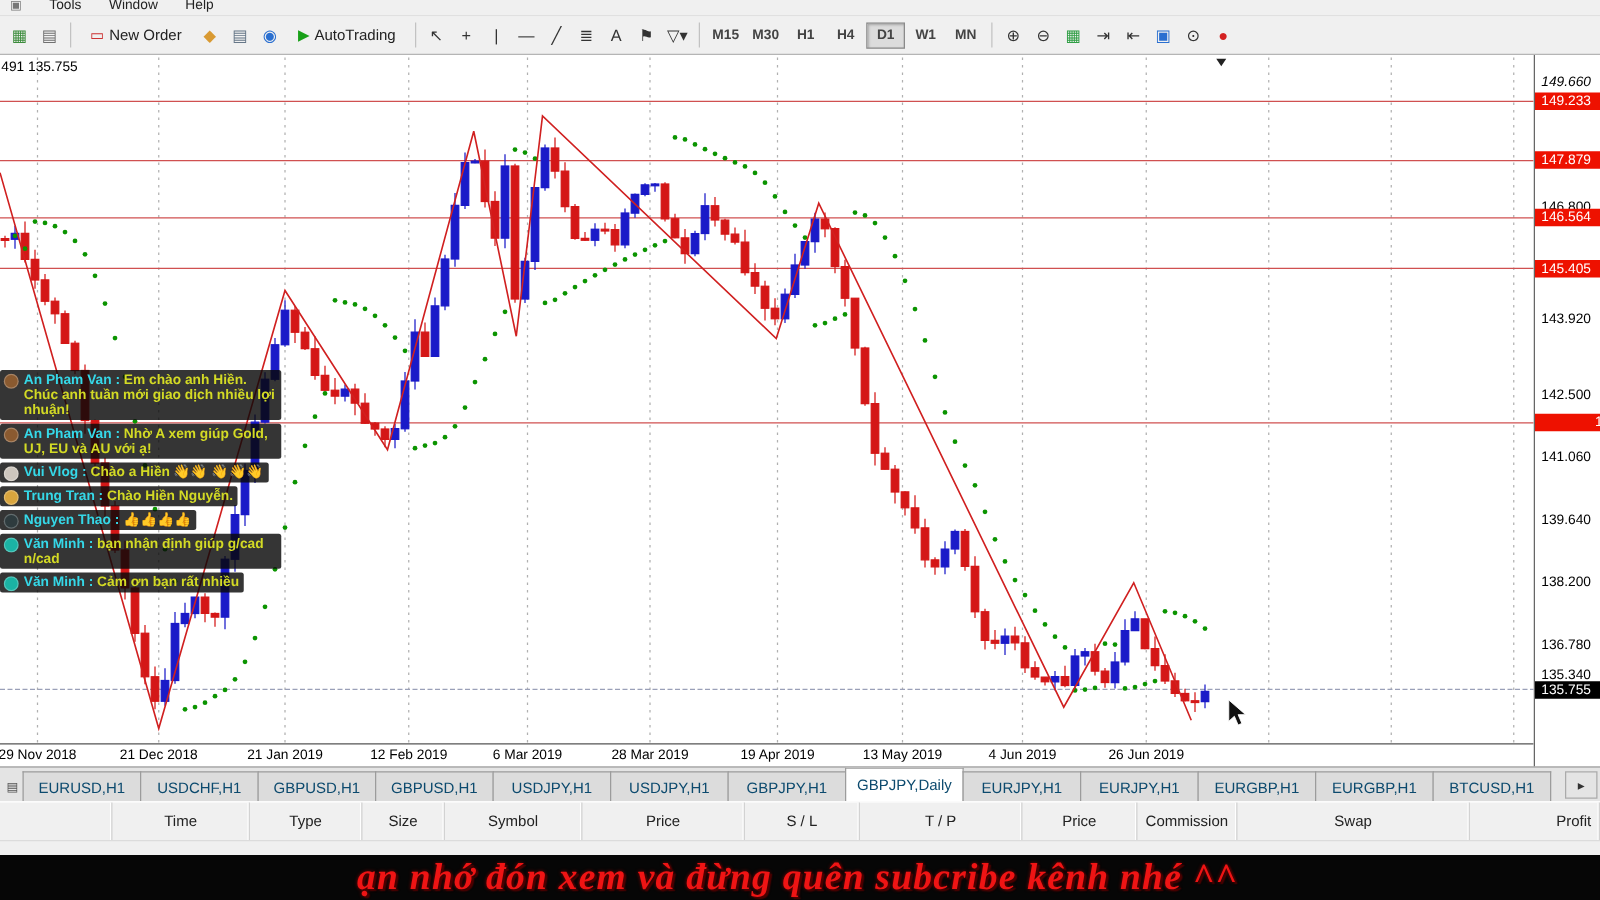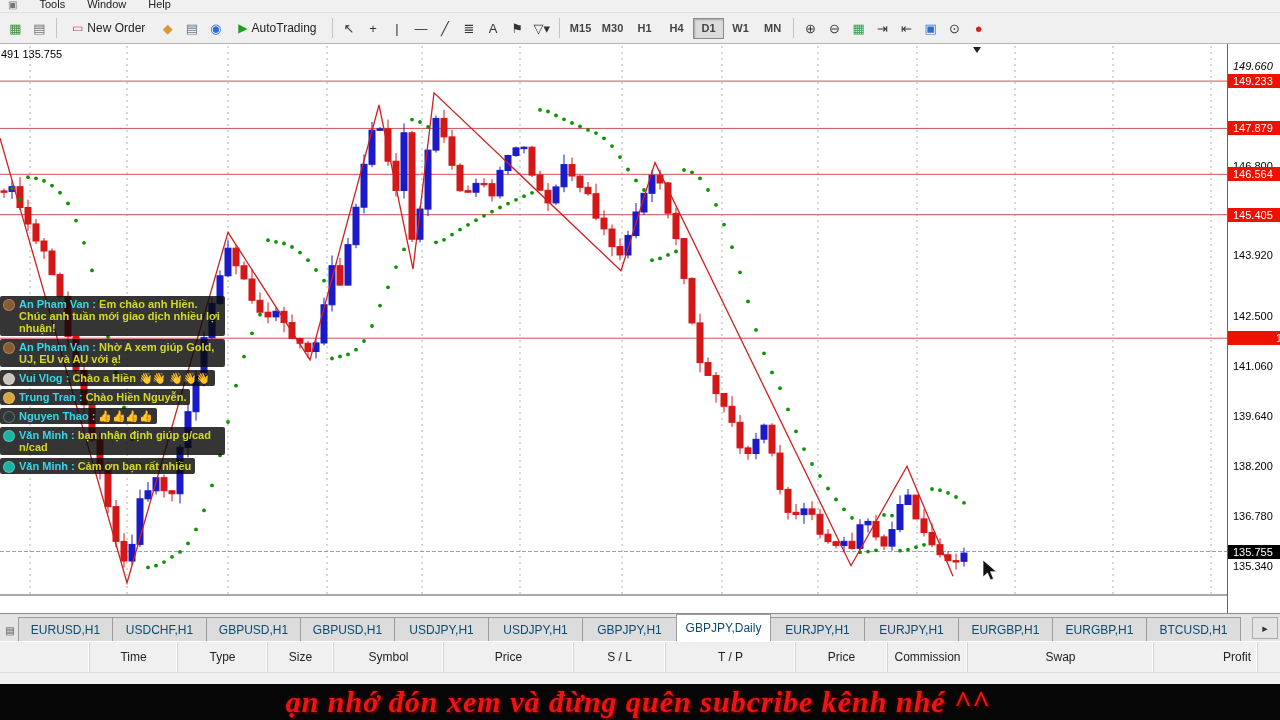--- a/index.html
+++ b/index.html
@@ -550,27 +550,39 @@
     <div id="price-scale">
         <div class="plabel tick" style="top: 22.2px; font-style: italic;">149.660</div>
         <div class="plabel tick" style="top: 81px; margin-left: 48px;">148.220</div>
         <div class="plabel tick" style="top: 122.1px;">146.800</div>
         <div class="plabel tick" style="top: 211px;">143.920</div>
         <div class="plabel tick" style="top: 272.1px;">142.500</div>
         <div class="plabel tick" style="top: 322.4px;">141.060</div>
         <div class="plabel tick" style="top: 372px;">139.640</div>
         <div class="plabel tick" style="top: 422.2px;">138.200</div>
         <div class="plabel tick" style="top: 471.8px;">136.780</div>
-        <div class="plabel tick" style="top: 522px;">135.340</div>
+        <div class="plabel tick" style="top: 496px;">135.340</div>
         <div class="plabel line" style="top: 37.1px;">149.233</div>
         <div class="plabel line" style="top: 84.4px;">147.879</div>
         <div class="plabel line" style="top: 130.3px;">146.564</div>
         <div class="plabel line" style="top: 170.7px;">145.405</div>
         <div class="plabel line" style="top: 294.2px; padding-left: 48px;">141.867</div>
         <div class="plabel current" style="top: 507.5px;">135.755</div>
+      </div>
+    <div id="date-axis">
+        <div class="dlabel" style="left: 30px;">29 Nov 2018</div>
+        <div class="dlabel" style="left: 127px;">21 Dec 2018</div>
+        <div class="dlabel" style="left: 228px;">21 Jan 2019</div>
+        <div class="dlabel" style="left: 327px;">12 Feb 2019</div>
+        <div class="dlabel" style="left: 422px;">6 Mar 2019</div>
+        <div class="dlabel" style="left: 520px;">28 Mar 2019</div>
+        <div class="dlabel" style="left: 622px;">19 Apr 2019</div>
+        <div class="dlabel" style="left: 722px;">13 May 2019</div>
+        <div class="dlabel" style="left: 818px;">4 Jun 2019</div>
+        <div class="dlabel" style="left: 917px;">26 Jun 2019</div>
       </div>
   </div>
 
   <div id="chat-overlay">
       <div class="chat-msg"><span class="chat-avatar" style="background: rgb(138, 90, 48);"></span><span class="chat-name">An Pham Van : </span><span class="chat-text">Em chào anh Hiền. Chúc anh tuần mới giao dịch nhiều lợi nhuận!</span></div>
       <div class="chat-msg"><span class="chat-avatar" style="background: rgb(138, 90, 48);"></span><span class="chat-name">An Pham Van : </span><span class="chat-text">Nhờ A xem giúp Gold, UJ, EU và AU với ạ!</span></div>
       <div class="chat-msg"><span class="chat-avatar" style="background: rgb(205, 198, 189);"></span><span class="chat-name">Vui Vlog : </span><span class="chat-text">Chào a Hiền 👋👋 👋👋👋</span></div>
       <div class="chat-msg"><span class="chat-avatar" style="background: rgb(217, 165, 62);"></span><span class="chat-name">Trung Tran : </span><span class="chat-text">Chào Hiền Nguyễn.</span></div>
       <div class="chat-msg"><span class="chat-avatar" style="background: rgb(46, 59, 62);"></span><span class="chat-name">Nguyen Thao : </span><span class="chat-text">👍👍👍👍</span></div>
       <div class="chat-msg"><span class="chat-avatar" style="background: rgb(27, 179, 164);"></span><span class="chat-name">Văn Minh : </span><span class="chat-text">bạn nhận định giúp g/cad n/cad</span></div>
@@ -590,21 +602,21 @@
       <div class="tab">EURJPY,H1</div>
       <div class="tab">EURJPY,H1</div>
       <div class="tab">EURGBP,H1</div>
       <div class="tab">EURGBP,H1</div>
       <div class="tab">BTCUSD,H1</div>
     </div>
   <div id="tab-scroll">▸</div>
 
   <div id="terminal-header">
       <div class="thcol" style="width: 90px;"></div>
-      <div class="thcol" style="width: 88px;">Time</div>
+      <div class="thcol" style="width: 110px;">Time</div>
       <div class="thcol" style="width: 90px;">Type</div>
       <div class="thcol" style="width: 66px;">Size</div>
       <div class="thcol" style="width: 110px;">Symbol</div>
       <div class="thcol" style="width: 130px;">Price</div>
       <div class="thcol" style="width: 92px;">S / L</div>
       <div class="thcol" style="width: 130px;">T / P</div>
       <div class="thcol" style="width: 92px;">Price</div>
       <div class="thcol" style="width: 80px;">Commission</div>
       <div class="thcol" style="width: 186px;">Swap</div>
       <div class="thcol right" style="width: 104px;">Profit</div>

